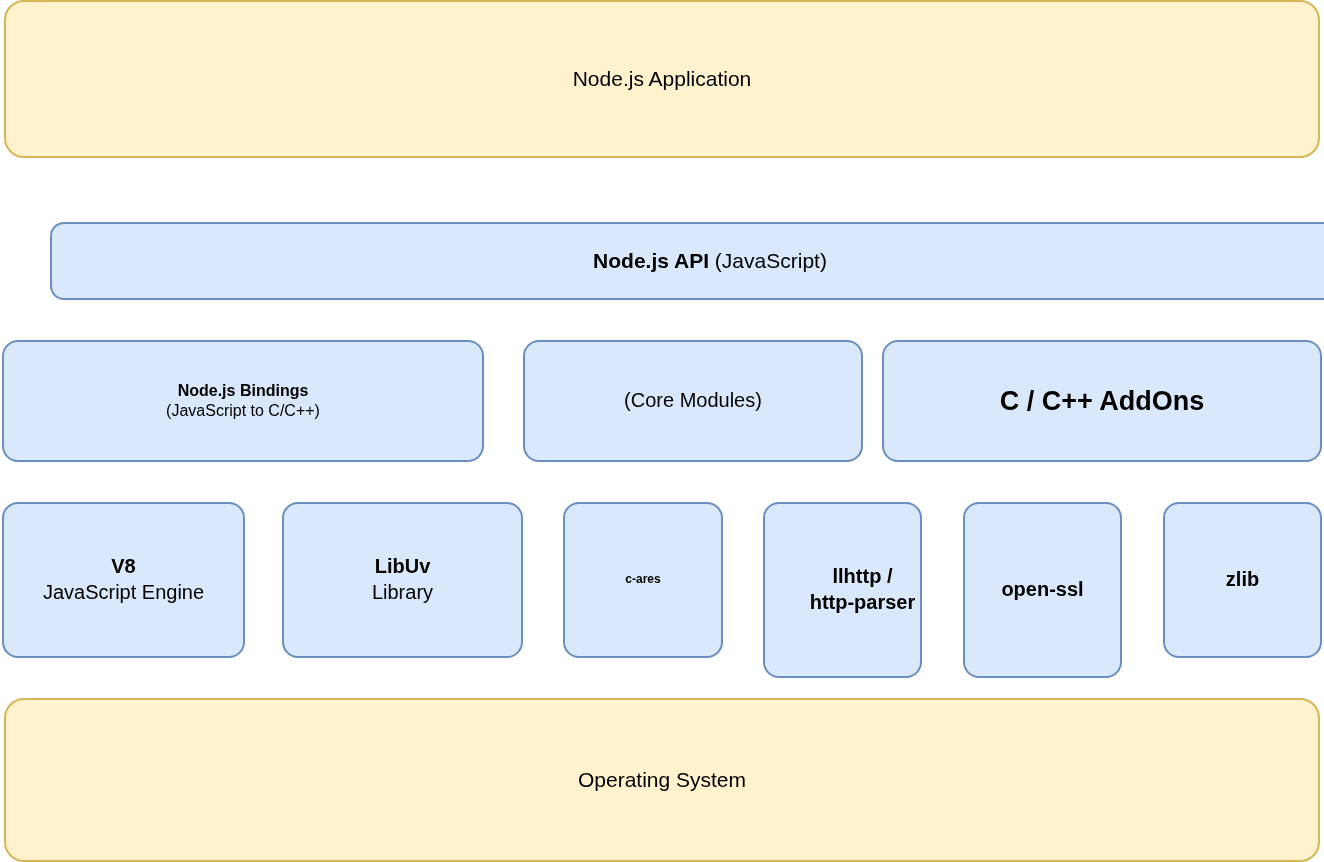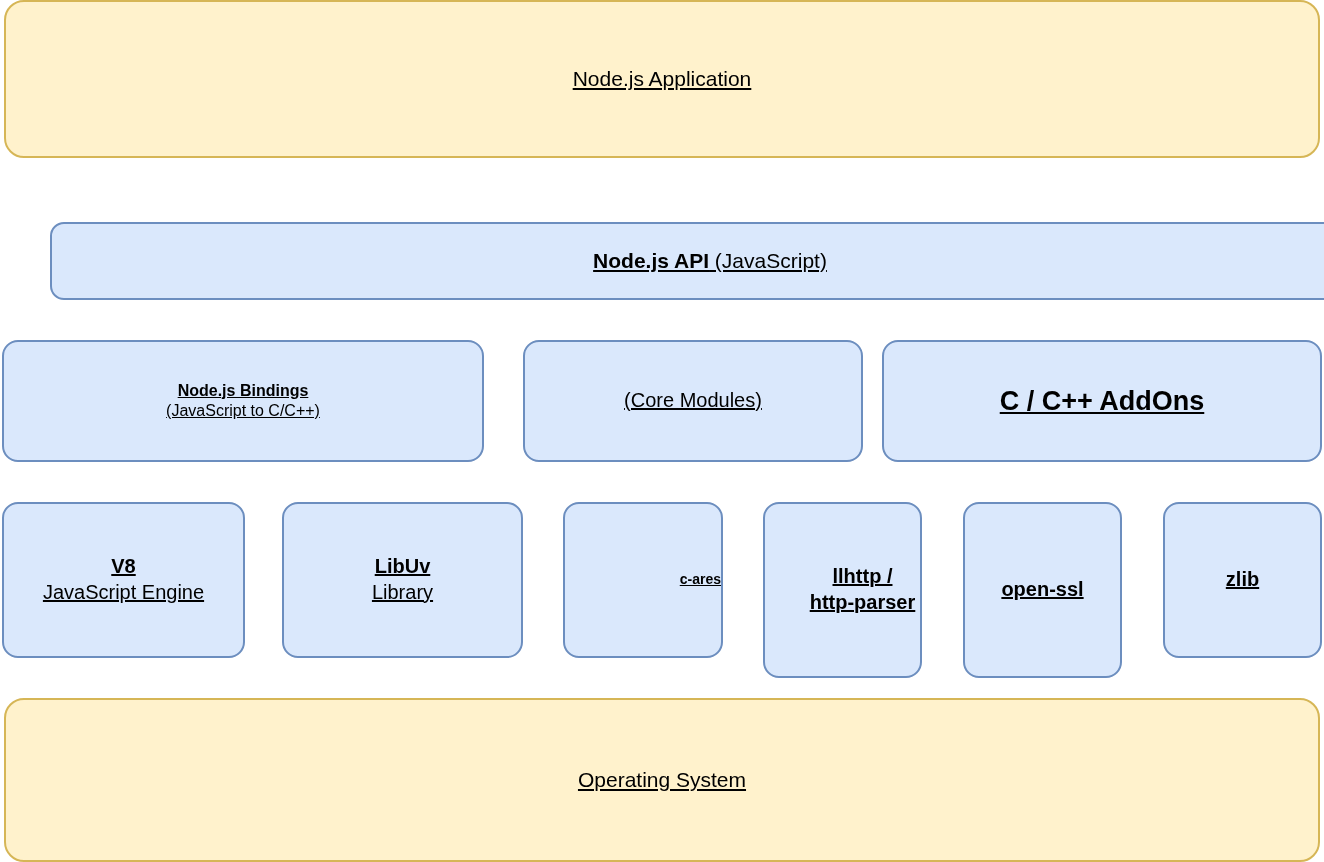--- a/index.html
+++ b/index.html
@@ -28,21 +28,20 @@
     box-sizing: border-box;
     display: flex;
     flex-direction: column;
     align-items: center;
     justify-content: center;
     text-align: center;
     border-style: solid;
     border-width: 2px;
     border-radius: 16px;
     line-height: 1.28;
-    text-decoration: underline;
     -webkit-font-smoothing: antialiased;
   }
 
   .box.blue {
     background: #dae8fc;
     border-color: #6c8ebf;
   }
 
   .box.yellow {
     background: #fff2cc;
@@ -117,22 +116,21 @@
     top: 502px;
     width: 241px;
     height: 156px;
     font-size: 20px;
   }
   #box-cares {
     left: 563px;
     top: 502px;
     width: 160px;
     height: 156px;
-    font-size: 14px;
-    align-items: flex-end;
+    font-size: 12px;
   }
   #box-llhttp {
     left: 763px;
     top: 502px;
     width: 159px;
     height: 176px;
     font-size: 20px;
     padding-left: 40px;
   }
   #box-openssl {

